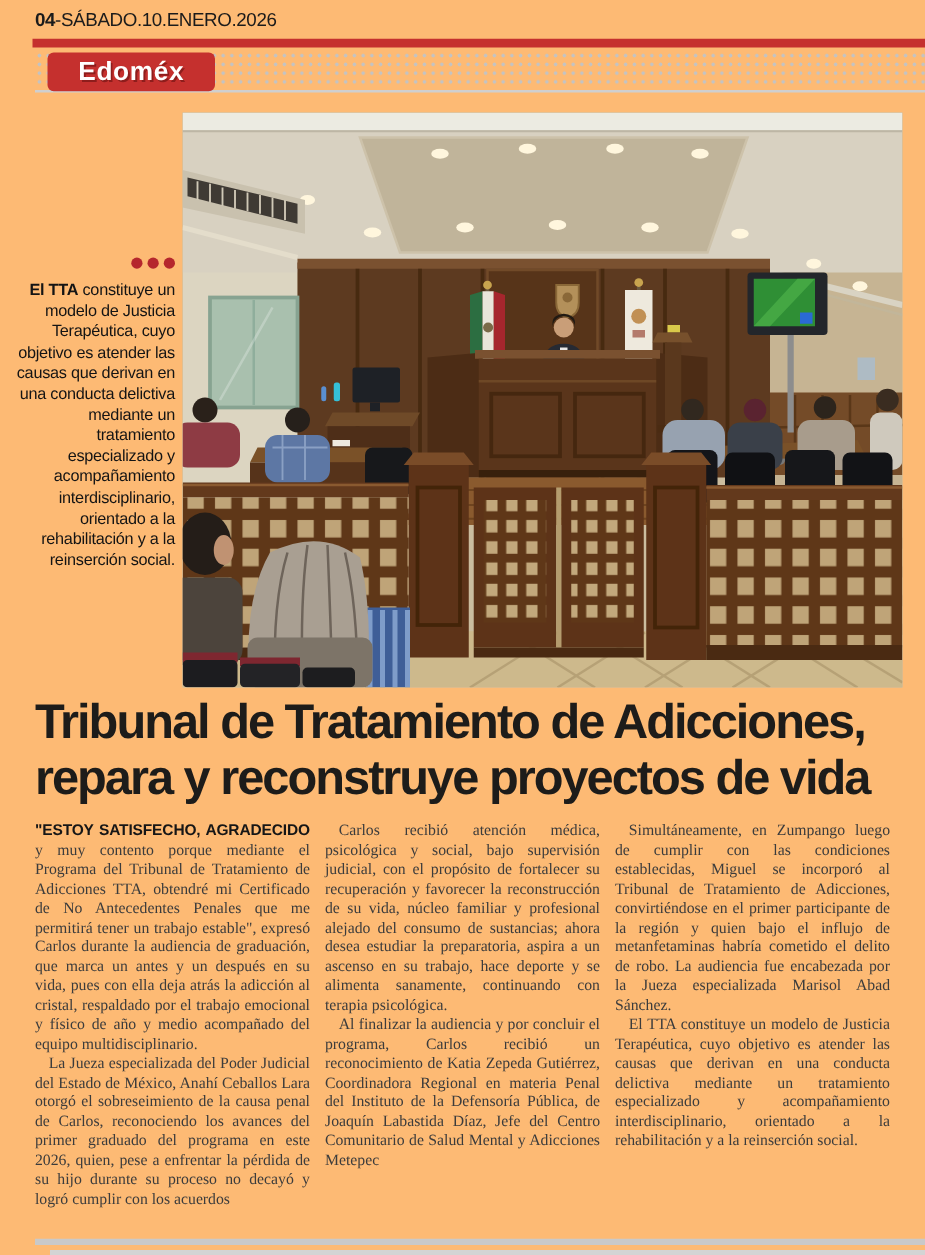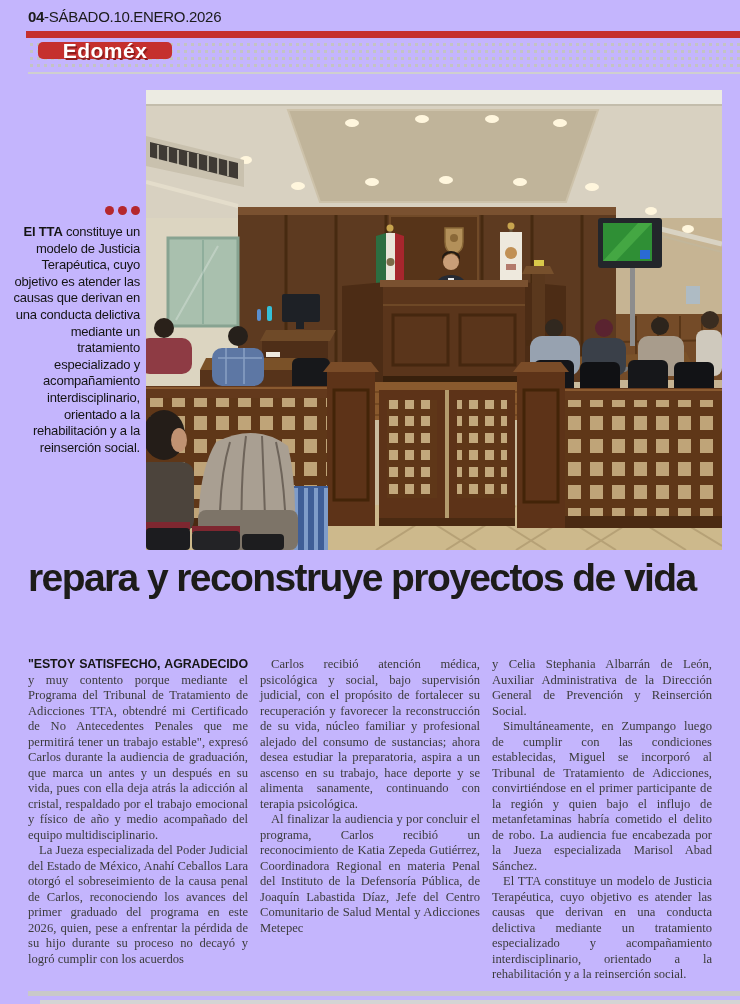--- a/index.html
+++ b/index.html
@@ -1,27 +1,27 @@
 <!DOCTYPE html>
 <html lang="es"><head>
 <meta charset="utf-8">
 <style>
   html,body{margin:0;padding:0;background:#ffffff;}
-  .page{position:relative;width:740px;height:1004px;background:#c4b5fd;overflow:hidden;
+  .page{position:relative;width:740px;height:1004px;background:#fdba74;overflow:hidden;
         font-family:"Liberation Sans",sans-serif;}
   
   .folio-line{position:absolute;left:28px;top:8px;font-size:15px;color:#1b1b1b;
               letter-spacing:-0.3px;white-space:nowrap;}
   .folio{font-weight:bold;}
   .red-bar{position:absolute;left:26px;top:31px;width:714px;height:7px;background:#c5302e;}
   .dot-band{position:absolute;left:28px;top:41px;width:712px;height:29px;
             background-image:radial-gradient(circle,#c3c3c3 1.5px,rgba(0,0,0,0) 1.6px);
             background-size:7px 7px;}
   .band-rule{position:absolute;left:28px;top:72px;width:712px;height:2px;background:#cfcfcf;}
-  .edomex{position:absolute;left:38px;top:42px;width:134px;height:17px;background:#c5302e;
+  .edomex{position:absolute;left:38px;top:42px;width:134px;height:31px;background:#c5302e;
           border-radius:5px;color:#ffffff;font-weight:bold;font-size:21px;
           display:flex;align-items:center;justify-content:center;
           text-shadow:1.5px 1.5px 0 #8e1d1c;letter-spacing:0.5px;}
   
   .photo{position:absolute;left:146px;top:90px;width:576px;height:460px;overflow:hidden;
          background:#cbbd9f;}
   
   .sidebar{position:absolute;left:8px;top:206px;width:132px;text-align:right;}
   .sidebar-dots{display:flex;justify-content:flex-end;gap:4px;margin-bottom:9px;}
   .dot{width:9px;height:9px;border-radius:50%;background:#b5272d;}
@@ -312,34 +312,34 @@
   <div class="sidebar">
     <div class="sidebar-dots">
       <span class="dot"></span>
         <span class="dot"></span>
         <span class="dot"></span>
     </div>
     <div class="sidebar-text"><span class="sb-bold">El TTA</span><span> constituye un modelo de Justicia Terapéutica, cuyo objetivo es atender las causas que derivan en una conducta delictiva mediante un tratamiento especializado y acompañamiento interdisciplinario, orientado a la rehabilitación y a la reinserción social.</span></div>
   </div>
 
   <div class="headline">
+    <div>Tribunal de Tratamiento de Adicciones,</div>
     <div>repara y reconstruye proyectos de vida</div>
   </div>
 
   <div class="columns">
     <div class="col">
       <p><span class="lead-in">"ESTOY SATISFECHO, AGRADECIDO</span><span> y muy contento porque mediante el Programa del Tribunal de Tratamiento de Adicciones TTA, obtendré mi Certificado de No Antecedentes Penales que me permitirá tener un trabajo estable", expresó Carlos durante la audiencia de graduación, que marca un antes y un después en su vida, pues con ella deja atrás la adicción al cristal, respaldado por el trabajo emocional y físico de año y medio acompañado del equipo multidisciplinario.</span></p>
       <p class="indent">La Jueza especializada del Poder Judicial del Estado de México, Anahí Ceballos Lara otorgó el sobreseimiento de la causa penal de Carlos, reconociendo los avances del primer graduado del programa en este 2026, quien, pese a enfrentar la pérdida de su hijo durante su proceso no decayó y logró cumplir con los acuerdos</p>
     </div>
     <div class="col">
       <p class="indent">Carlos recibió atención médica, psicológica y social, bajo supervisión judicial, con el propósito de fortalecer su recuperación y favorecer la reconstrucción de su vida, núcleo familiar y profesional alejado del consumo de sustancias; ahora desea estudiar la preparatoria, aspira a un ascenso en su trabajo, hace deporte y se alimenta sanamente, continuando con terapia psicológica.</p>
       <p class="indent">Al finalizar la audiencia y por concluir el programa, Carlos recibió un reconocimiento de Katia Zepeda Gutiérrez, Coordinadora Regional en materia Penal del Instituto de la Defensoría Pública, de Joaquín Labastida Díaz, Jefe del Centro Comunitario de Salud Mental y Adicciones Metepec</p>
     </div>
     <div class="col">
-      <p>y Celia Stephania Albarrán de León, Auxiliar Administrativa de la Dirección General de Prevención y Reinserción Social.</p>
       <p class="indent">Simultáneamente, en Zumpango luego de cumplir con las condiciones establecidas, Miguel se incorporó al Tribunal de Tratamiento de Adicciones, convirtiéndose en el primer participante de la región y quien bajo el influjo de metanfetaminas habría cometido el delito de robo. La audiencia fue encabezada por la Jueza especializada Marisol Abad Sánchez.</p>
       <p class="indent">El TTA constituye un modelo de Justicia Terapéutica, cuyo objetivo es atender las causas que derivan en una conducta delictiva mediante un tratamiento especializado y acompañamiento interdisciplinario, orientado a la rehabilitación y a la reinserción social.</p>
     </div>
   </div>
 
   <div class="bottom-bar1"></div>
   <div class="bottom-bar2"></div>
 </div>
 
 </body></html>

